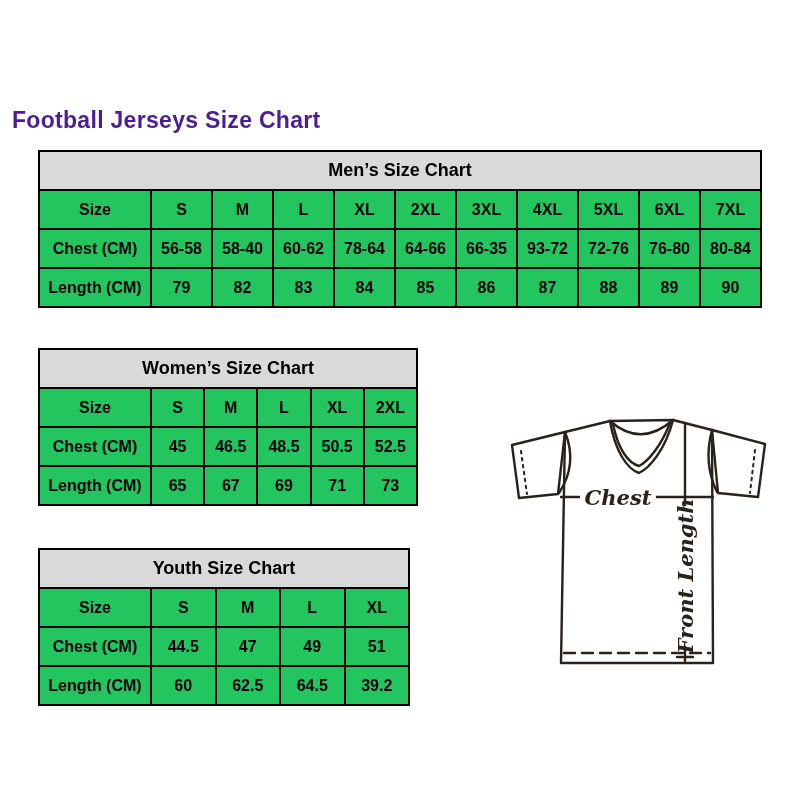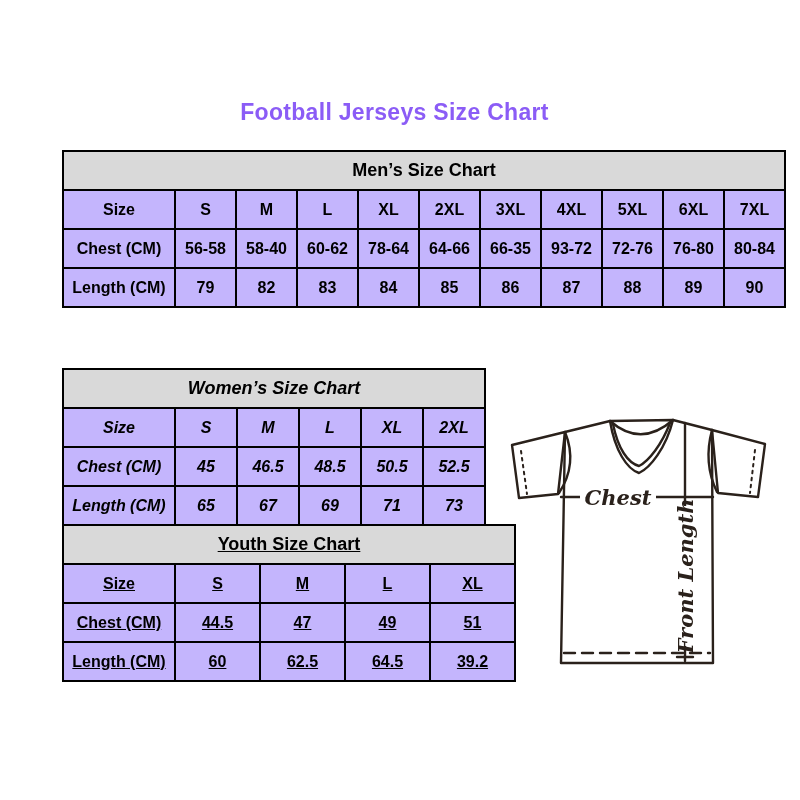--- a/index.html
+++ b/index.html
@@ -5,35 +5,34 @@
   html, body { margin: 0; padding: 0; background: #ffffff; }
   body {
     width: 800px; height: 800px;
     font-family: "Liberation Sans", sans-serif;
     color: #000;
   }
   .page { position: relative; width: 800px; height: 800px; background: #fff; overflow: hidden; }
 
   .title {
     position: absolute; left: 0; top: 95px; width: 781px;
-    margin: 4px; text-align: center;
-    font-size: 23px; font-weight: bold; color: #8b5cf6;
+    margin: 12px; text-align: left;
+    font-size: 23px; font-weight: bold; color: #4c1d95;
     letter-spacing: 0.3px;
   }
 
   table.size-table {
     position: absolute;
     border-collapse: collapse;
     table-layout: fixed;
-    background: #c4b5fd;
-    margin-left: 24px;
+    background: #22c55e;
   }
   #men-table   { left: 38px; top: 150px; width: 724px; }
-  #women-table { left: 38px; top: 368px; width: 424px; font-style: italic; }
-  #youth-table { left: 38px; top: 524px; width: 454px; text-decoration: underline; }
+  #women-table { left: 38px; top: 348px; width: 380px; }
+  #youth-table { left: 38px; top: 548px; width: 372px; }
 
   .size-table th, .size-table td {
     border: 2px solid #000;
     text-align: center;
     vertical-align: middle;
     font-weight: bold;
     padding: 0;
     overflow: hidden;
     white-space: nowrap;
   }

